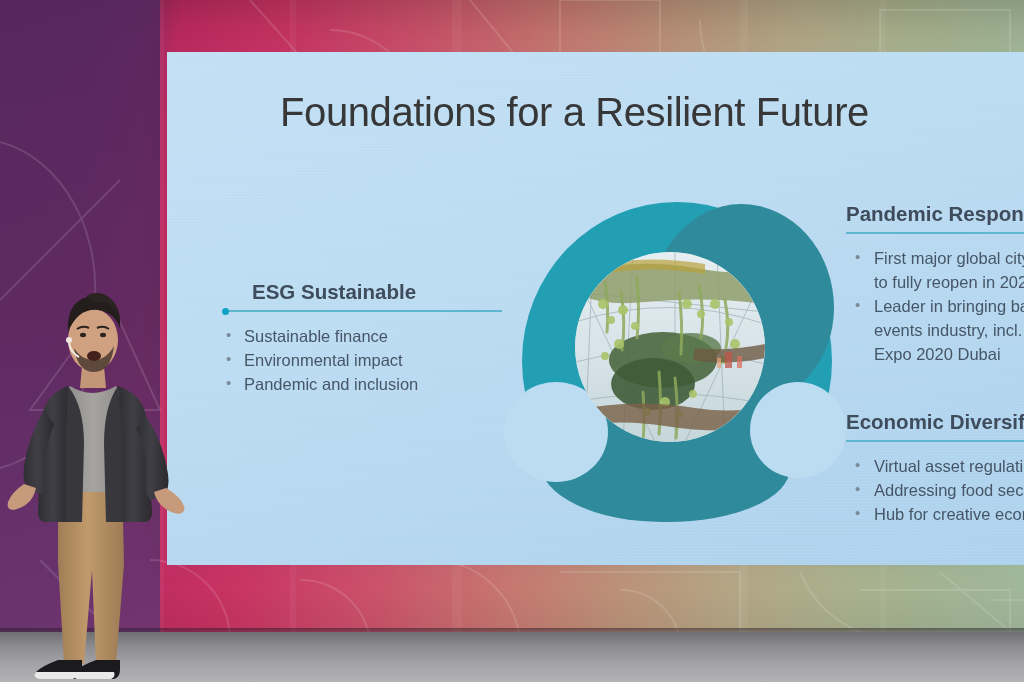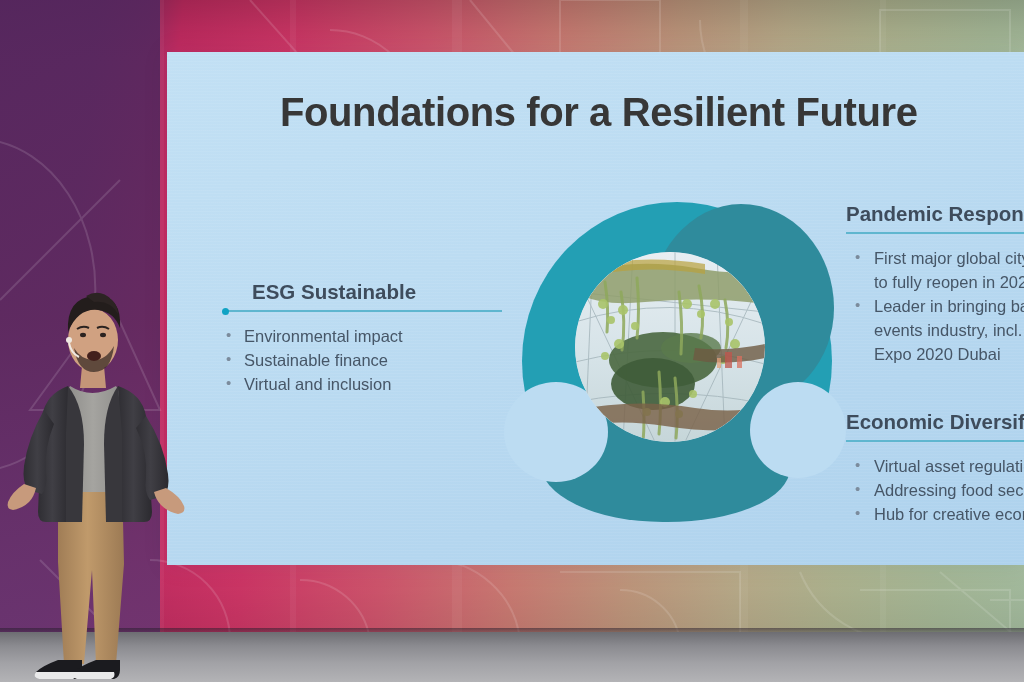--- a/index.html
+++ b/index.html
@@ -67,21 +67,21 @@
   }
   
   #slide:before{
     content:""; position:absolute; inset:0;
     background:repeating-linear-gradient(180deg, rgba(255,255,255,.055) 0px, rgba(255,255,255,.055) 1px, rgba(0,0,0,0) 1px, rgba(0,0,0,0) 3px);
     pointer-events:none;
   }
 
   .slide-title {
     position:absolute; left:113px; top:38px;
-    font-size:40px; font-weight:bold; letter-spacing:-0.4px;
+    font-size:40px; font-weight:normal; letter-spacing:-0.4px;
     color:#373737; white-space:nowrap;
   }
 
   
   .block { position:absolute; }
   .block-head {
     font-size:20.5px; font-weight:bold; color:#3e4c5c;
     white-space:nowrap;
   }
   .divider {
@@ -203,23 +203,23 @@
   <div id="slide">
 
     <div class="slide-title">Foundations for a Resilient Future</div>
 
     <div class="block" id="esg">
       <div class="block-head">ESG Sustainable</div>
       <div class="divider">
         <span class="dot"></span>
       </div>
       <ul class="bullets">
+        <li>Sustainable finance</li>
         <li>Environmental impact</li>
-        <li>Sustainable finance</li>
-        <li>Virtual and inclusion</li>
+        <li>Pandemic and inclusion</li>
       </ul>
     </div>
 
     <div class="block" id="pandemic">
       <div class="block-head">Pandemic Response</div>
       <div class="divider">
         
       </div>
       <ul class="bullets">
         <li>First major global city</li>

